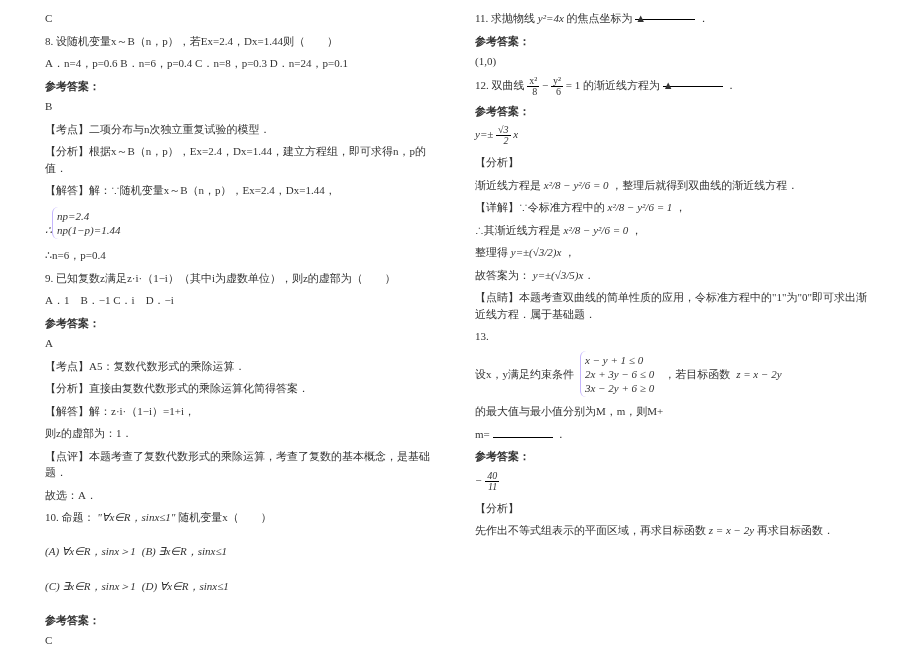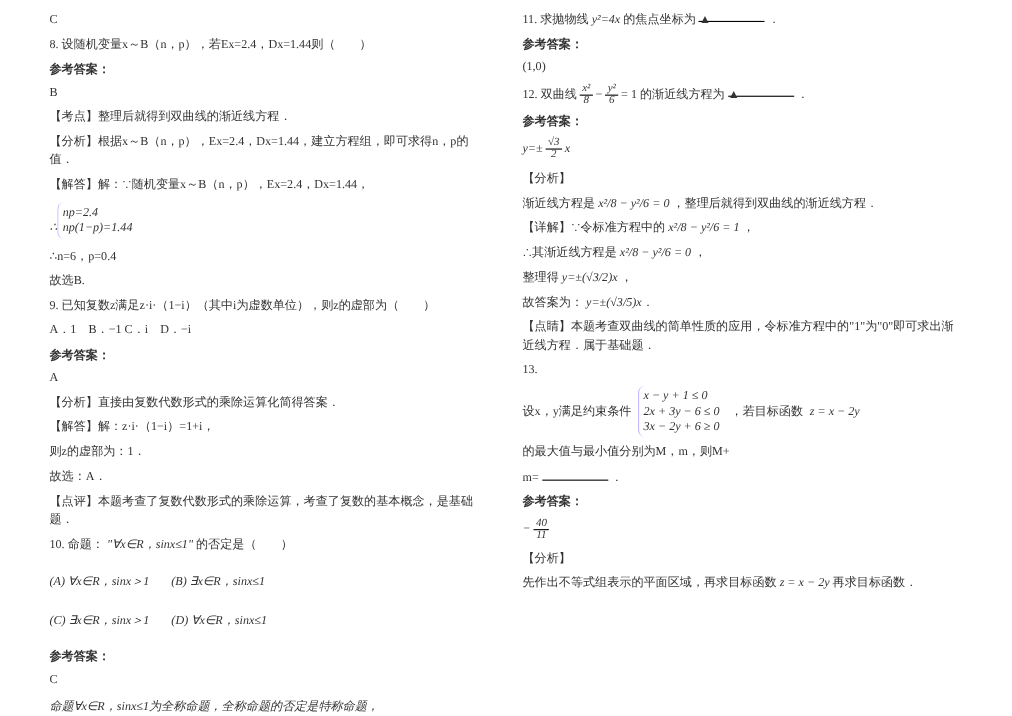--- a/index.html
+++ b/index.html
@@ -26,75 +26,75 @@
       padding: 2px 0;
     }
     .system-brace {
       display: inline-block;
       border-left: 1px solid #c4b5fd;
       border-top-left-radius: 6px;
       border-bottom-left-radius: 6px;
       padding: 2px 4px;
       line-height: 1.3;
     }
-    .options { display: flex; flex-wrap: wrap; gap: 20px; margin: 16px 0; }
+    .options { display: flex; flex-wrap: wrap; gap: 6px; margin: 16px 0; }
     .opt { flex: 0 0 auto; }
     .blank {
       display: inline-block;
       border-bottom: 1px solid #000;
       min-width: 60px;
       height: 10px;
       vertical-align: baseline;
     }
     .triangle { font-weight: bold; }
     .frac {
       display: inline-block;
-      text-align: center;
+      text-align: right;
       vertical-align: middle;
       font-size: 10px;
       line-height: 1;
-      font-style: italic;
     }
     .frac .num { display: block; border-bottom: 1px solid #000; padding: 0 2px; }
     .frac .den { display: block; padding: 0 2px; }
   </style>
 </head>
 <body>
 
 <div class="col col-left">
   <div class="line">C</div>
   <div class="line">8. 设随机变量x～B（n，p），若Ex=2.4，Dx=1.44则（　　）</div>
+  <div class="line">A．n=4，p=0.6 B．n=6，p=0.4 C．n=8，p=0.3 D．n=24，p=0.1</div>
   <div class="line answer-label">参考答案：</div>
   <div class="line">B</div>
-  <div class="line">【考点】整理后就得到双曲线的渐近线方程．</div>
+  <div class="line">【考点】二项分布与n次独立重复试验的模型．</div>
   <div class="line">【分析】根据x～B（n，p），Ex=2.4，Dx=1.44，建立方程组，即可求得n，p的值．</div>
   <div class="line">【解答】解：∵随机变量x～B（n，p），Ex=2.4，Dx=1.44，</div>
   <div class="line formula">
     ∴<span class="system-brace">
       <span>np=2.4</span><br>
       <span>np(1−p)=1.44</span>
     </span>
   </div>
   <div class="line">∴n=6，p=0.4</div>
-  <div class="line">故选B.</div>
 
   <div class="line">9. 已知复数z满足z·i·（1−i）（其中i为虚数单位），则z的虚部为（　　）</div>
   <div class="line">A．1　B．−1 C．i　D．−i</div>
   <div class="line answer-label">参考答案：</div>
   <div class="line">A</div>
+  <div class="line">【考点】A5：复数代数形式的乘除运算．</div>
   <div class="line">【分析】直接由复数代数形式的乘除运算化简得答案．</div>
   <div class="line">【解答】解：z·i·（1−i）=1+i，</div>
   <div class="line">则z的虚部为：1．</div>
+  <div class="line">【点评】本题考查了复数代数形式的乘除运算，考查了复数的基本概念，是基础题．</div>
   <div class="line">故选：A．</div>
-  <div class="line">【点评】本题考查了复数代数形式的乘除运算，考查了复数的基本概念，是基础题．</div>
 
   <div class="line">
     <span>10. 命题：</span>
     <span class="formula">"∀x∈R，sinx≤1"</span>
-    <span>的否定是（　　）</span>
+    <span>随机变量x（　　）</span>
   </div>
   <div class="options">
     <span class="opt formula">(A) ∀x∈R，sinx＞1</span>
     <span class="opt formula">(B) ∃x∈R，sinx≤1</span>
   </div>
   <div class="options">
     <span class="opt formula">(C) ∃x∈R，sinx＞1</span>
     <span class="opt formula">(D) ∀x∈R，sinx≤1</span>
   </div>
   <div class="line answer-label">参考答案：</div>

